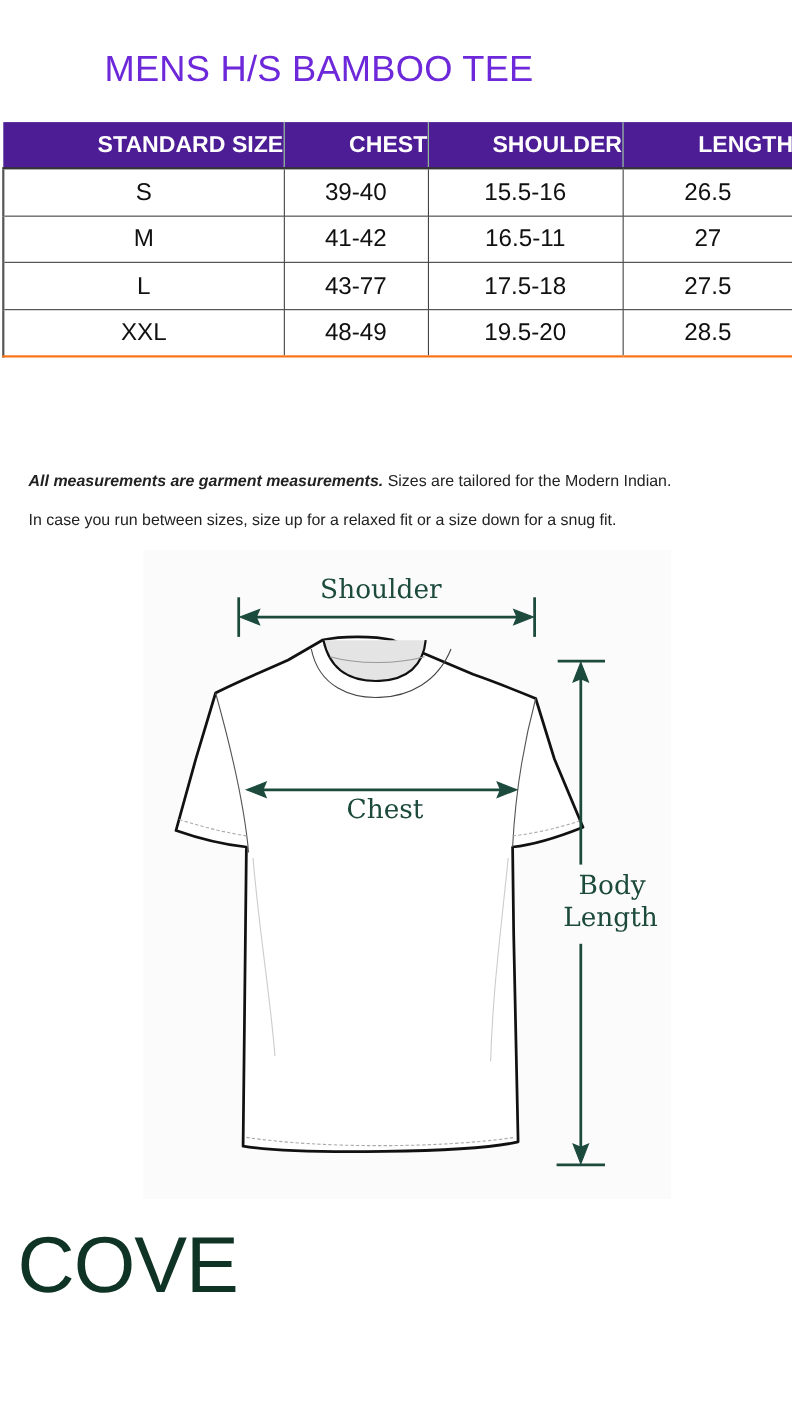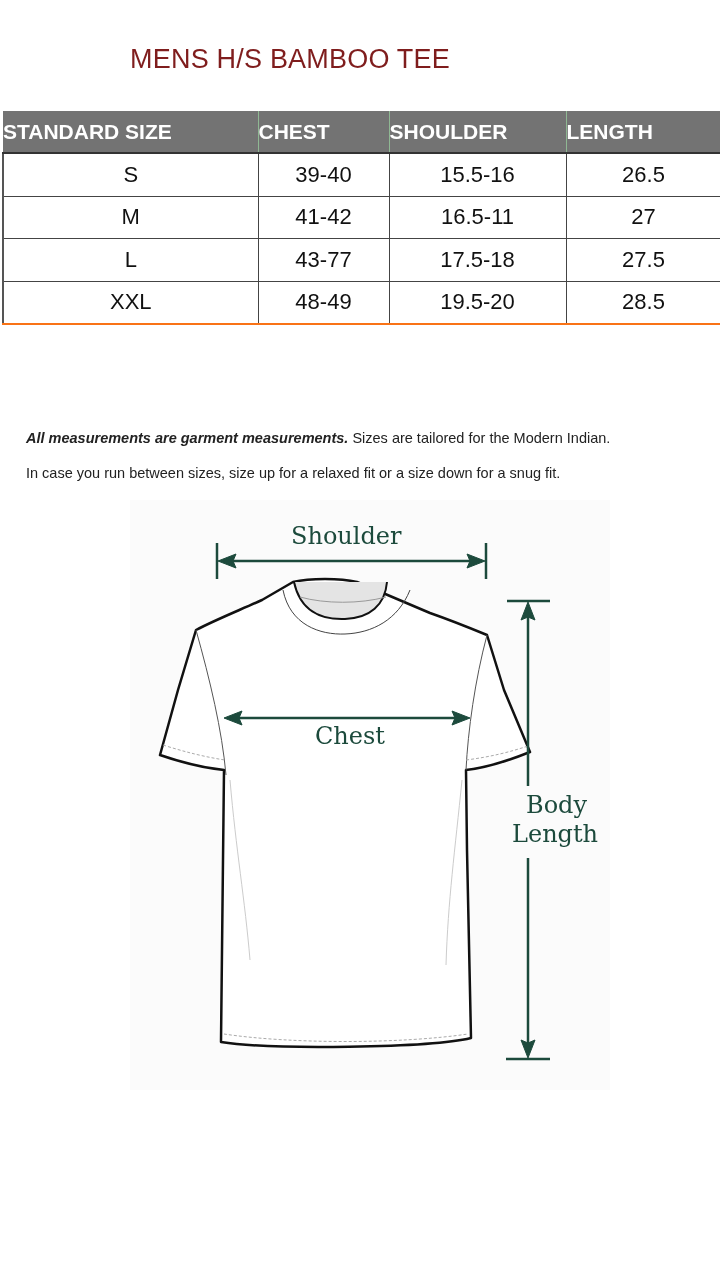--- a/index.html
+++ b/index.html
@@ -1,19 +1,19 @@
 <!DOCTYPE html>
 <html><head>
 <meta charset="utf-8">
 <style>
   html, body { margin:0; padding:0; }
   body { width:720px; height:1280px; background:#ffffff; position:relative; overflow:hidden; font-family:"Liberation Sans", sans-serif; }
-  .title { position:absolute; top:44px; left:0; width:580px; text-align:center; font-size:27px; color:#7f1d1d; font-family:"Liberation Sans", sans-serif; letter-spacing:0.2px; }
+  .title { position:absolute; top:44px; left:0; width:580px; text-align:center; font-size:33px; color:#6d28d9; font-family:"Liberation Sans", sans-serif; letter-spacing:0.2px; }
   table.sizes { position:absolute; top:111px; left:2px; width:718px; border-collapse:collapse; table-layout:fixed; }
-  table.sizes th { background:#737373; color:#fff; font-weight:bold; font-size:21px; height:41px; padding:0; text-align:left; border-right:1px solid #8fb893; border-bottom:2px solid #333; }
+  table.sizes th { background:#4c1d95; color:#fff; font-weight:bold; font-size:21px; height:41px; padding:0; text-align:right; border-right:1px solid #8fb893; border-bottom:2px solid #333; }
   table.sizes th:last-child { border-right:none; }
   table.sizes td { font-size:22px; color:#111; text-align:center; height:41.5px; padding:0; border:1px solid #444; }
   table.sizes td:first-child { border-left:2px solid #555; }
   table.sizes tr:last-child td { border-bottom:2px solid #f97316; }
   .notes { position:absolute; left:26px; top:430px; width:690px; font-size:14.5px; color:#222; }
   .notes p { margin:0 0 19px 0; white-space:nowrap; }
   .notes b { font-weight:bold;font-style:italic; }
   .diagram { position:absolute; left:130px; top:500px; width:480px; height:590px; background:#fbfbfb; }
   .lbl { position:absolute; font-family:"DejaVu Serif", serif; color:#1c4a3c; font-size:24px; }
   .logo { position:absolute; left:16px; top:1116px; color:#0f3324; font-family:"Liberation Sans", sans-serif; line-height:0.98; font-size:72px; letter-spacing:-1px; }
@@ -115,13 +115,14 @@
       <polygon points="528,1058 521,1040 528,1043 535,1040"></polygon>
     </g>
   </svg>
   <div class="lbl" style="left:161px;top:22px;">Shoulder</div>
   <div class="lbl" style="left:185px;top:222px;">Chest</div>
   <div class="lbl" style="left:396px;top:291px;">Body</div>
   <div class="lbl" style="left:382px;top:320px;">Length</div>
 </div>
 
 <div class="logo">
+  <span class="l1">COVE</span>
 </div>
 
 </body></html>

